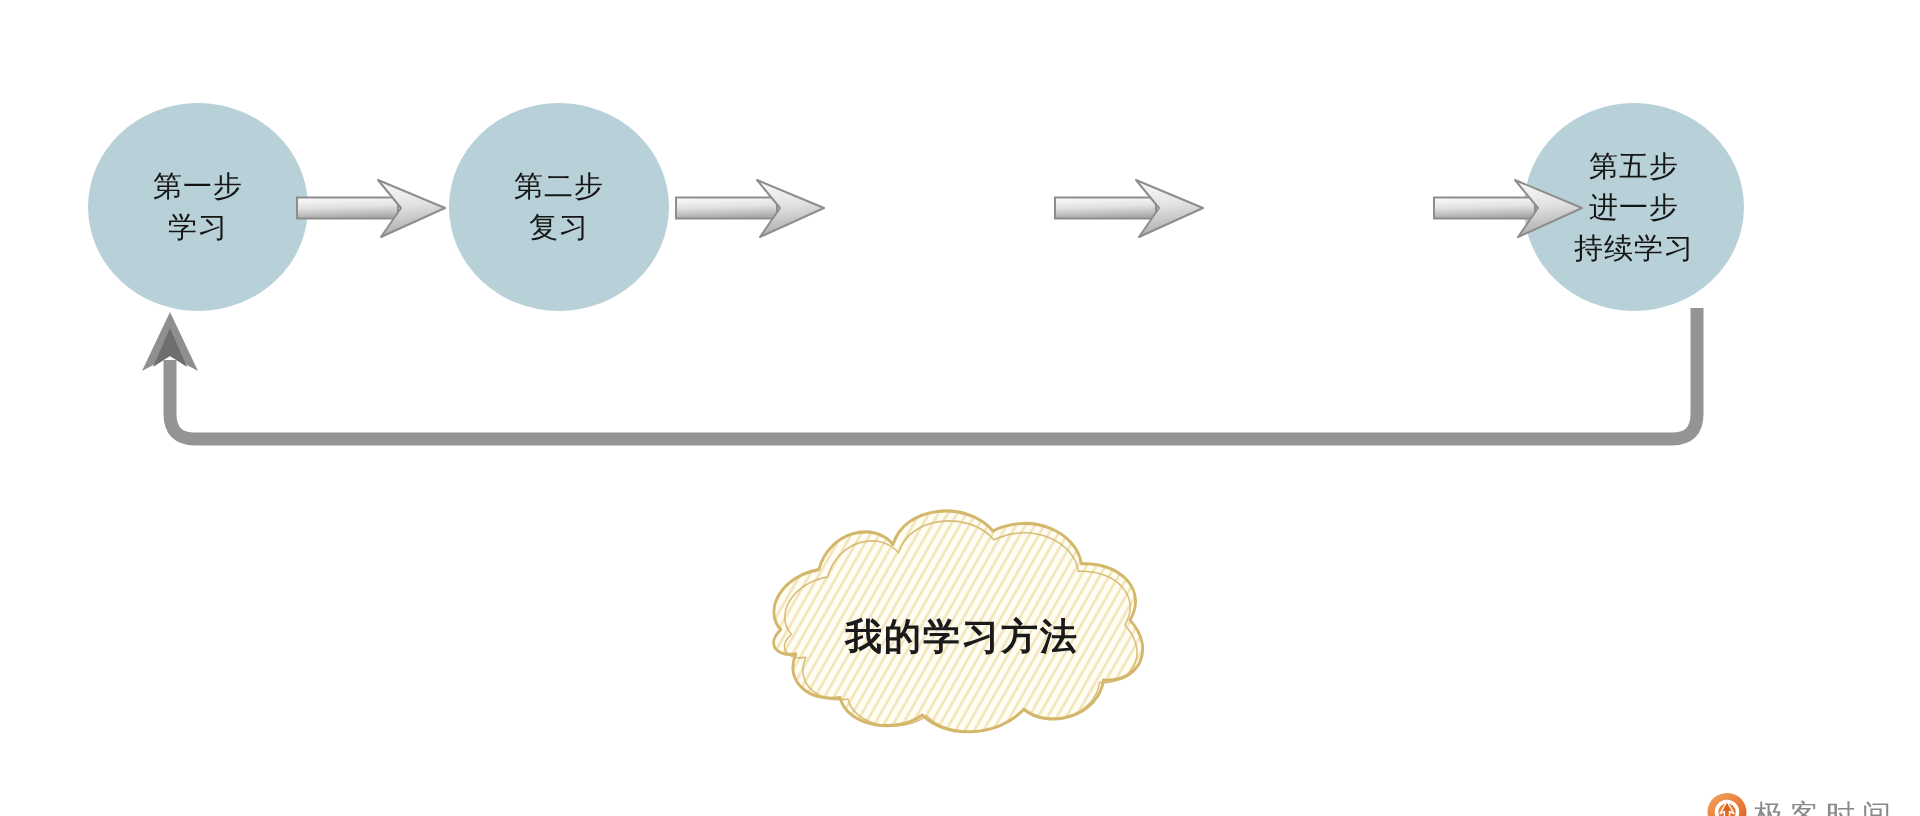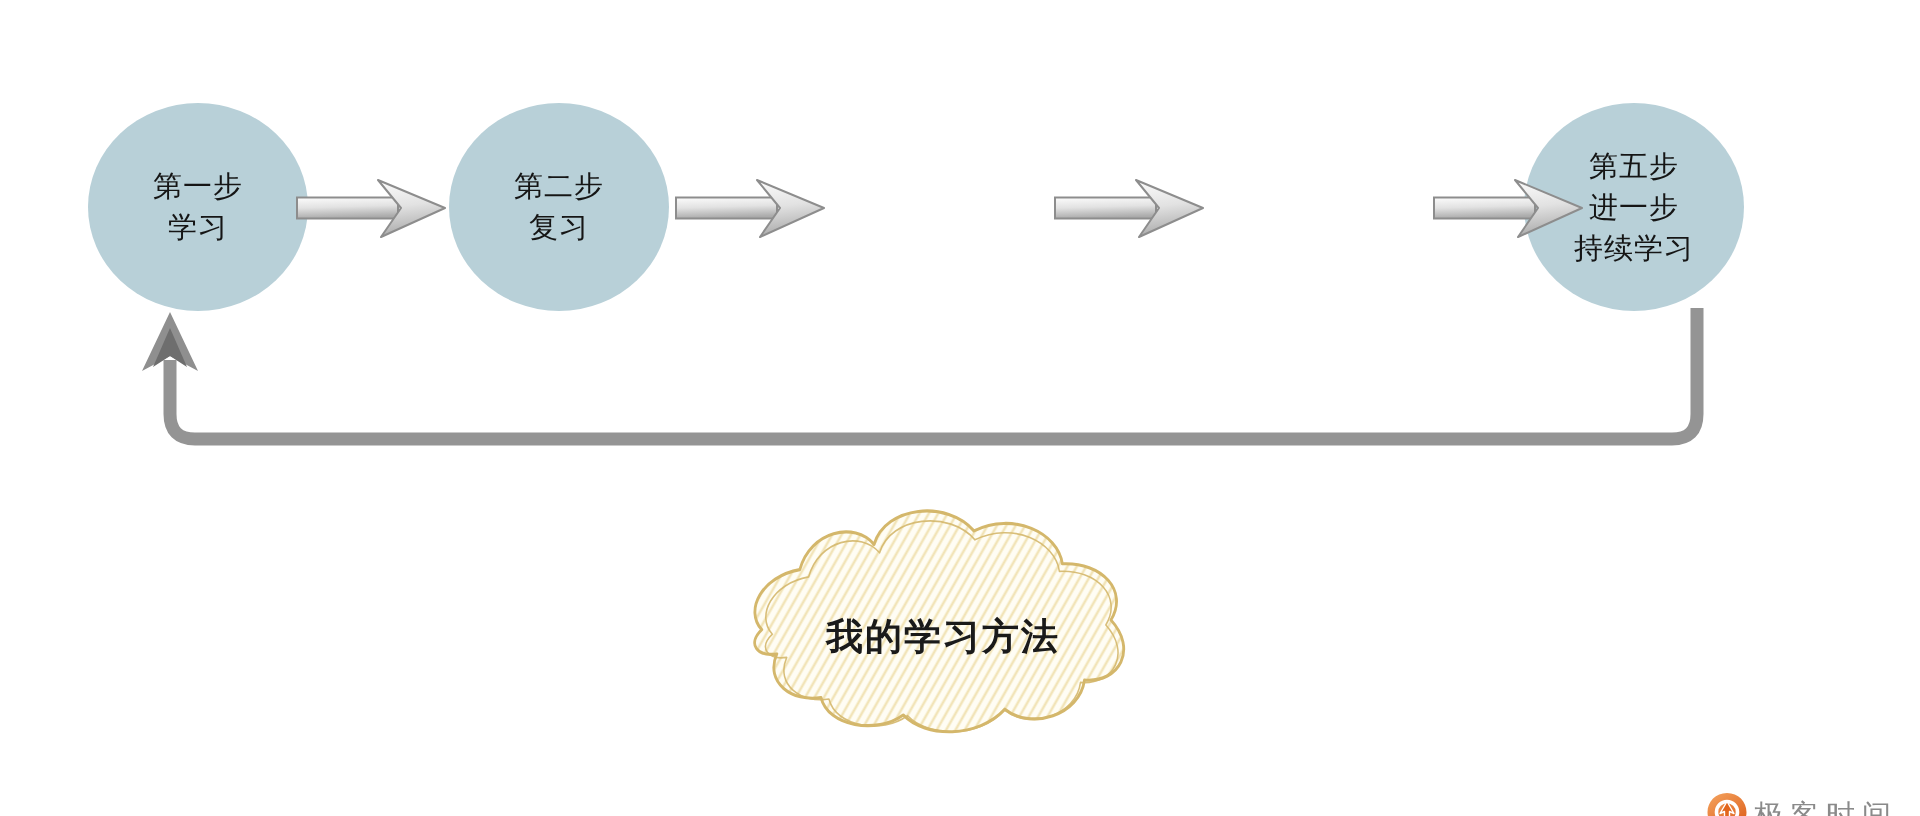--- a/index.html
+++ b/index.html
@@ -57,21 +57,21 @@
   .loop-svg {
     position: absolute;
     left: 0; top: 0;
     width: 1920px;
     height: 816px;
     pointer-events: none;
   }
   
   .cloud-wrap {
     position: absolute;
-    left: 722px;
+    left: 741px;
     top: 494px;
     width: 442px;
     height: 252px;
   }
   .cloud-wrap svg {
     position: absolute;
     left: 0; top: 0;
     width: 100%; height: 100%;
   }
   .cloud-label {

